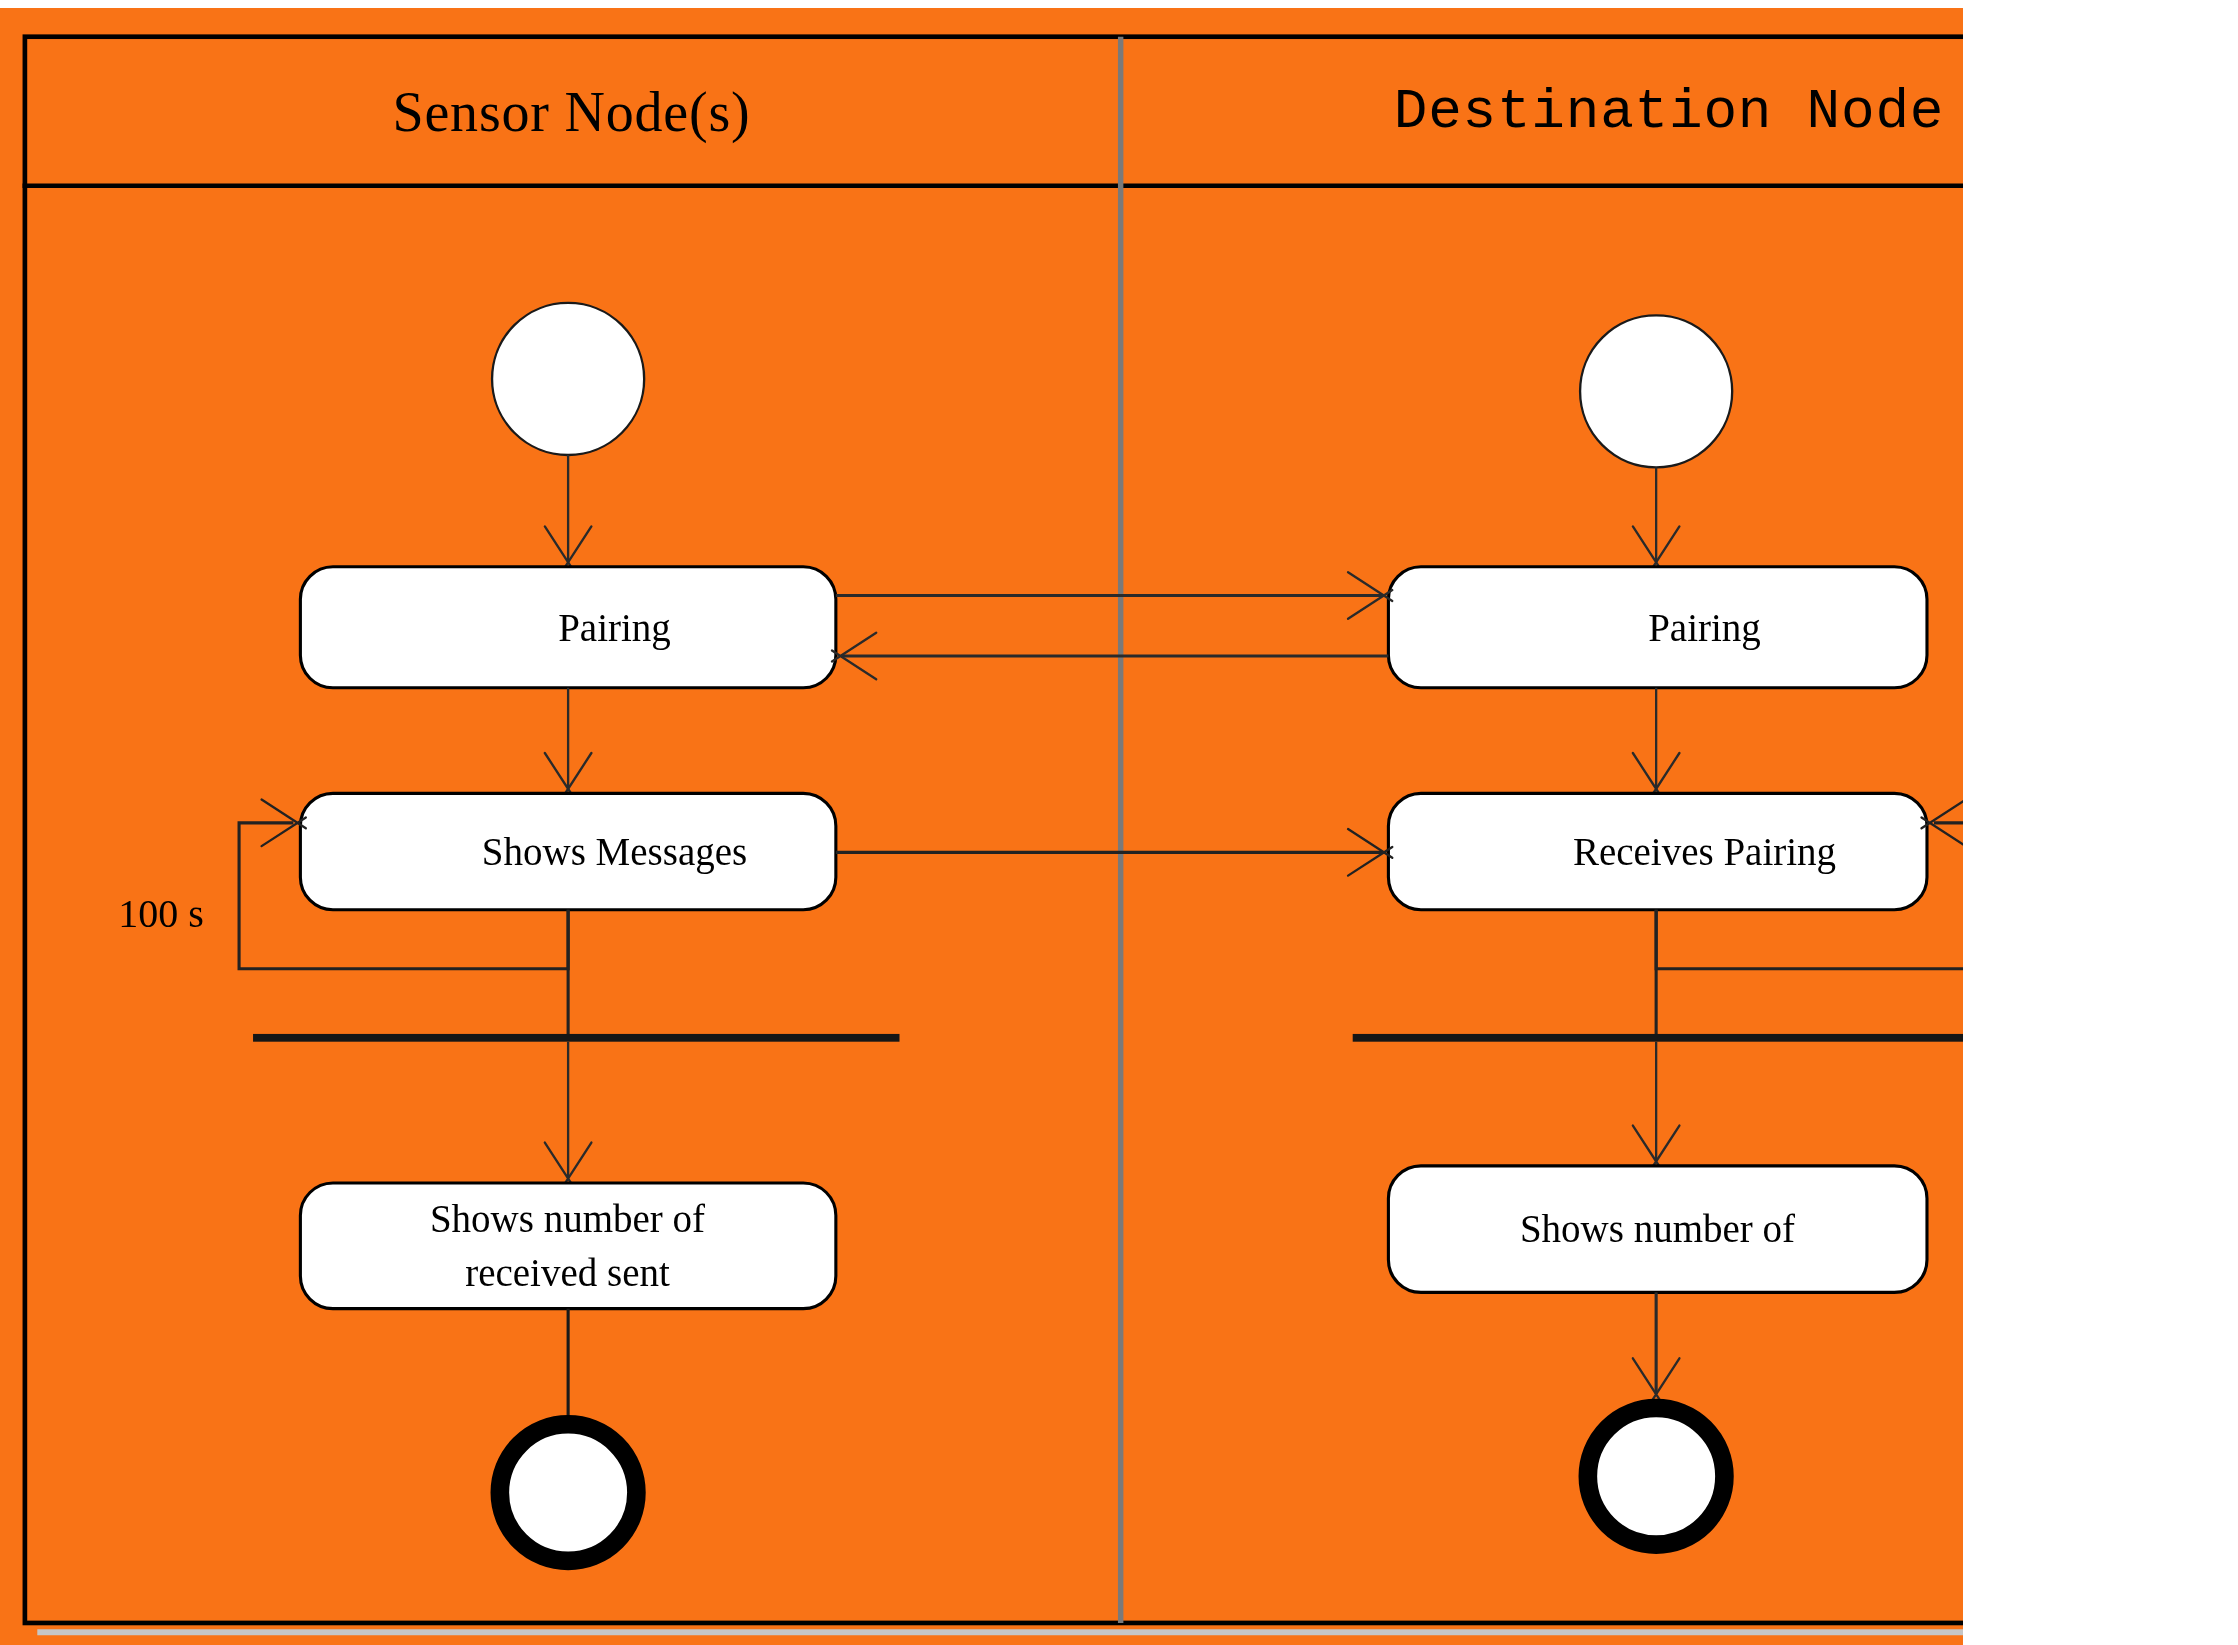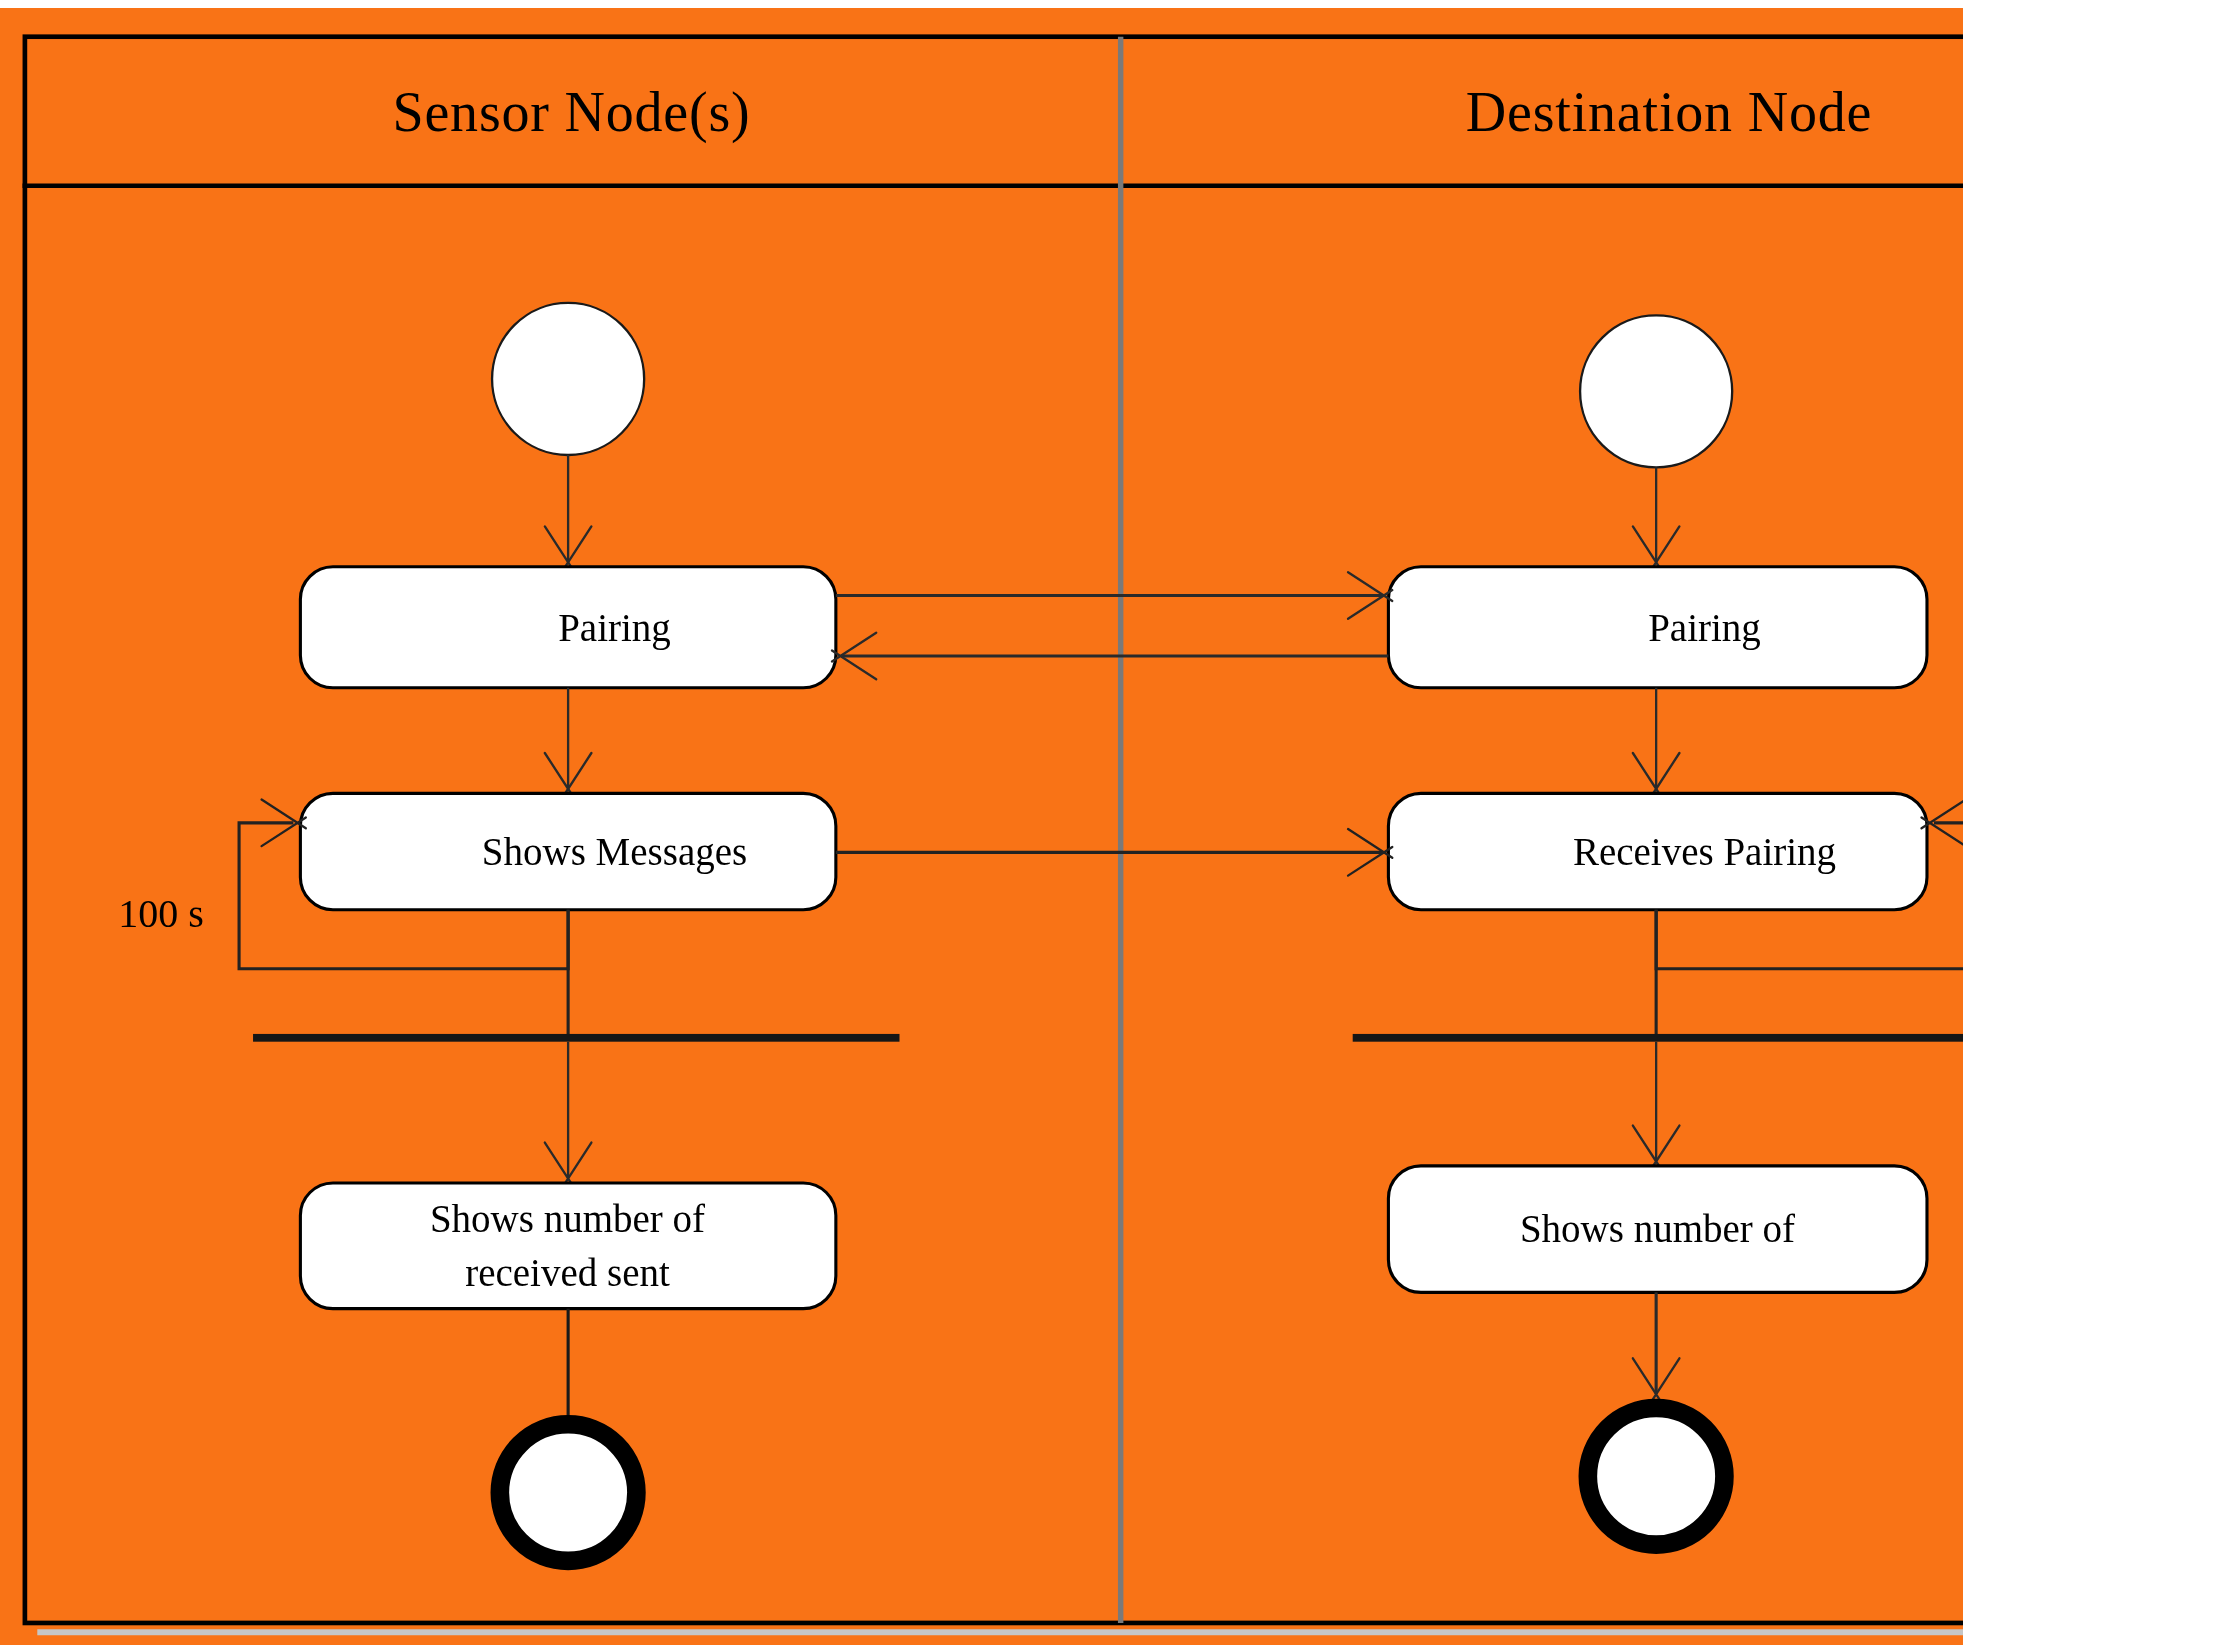--- a/index.html
+++ b/index.html
@@ -82,21 +82,21 @@
     <path d="M1737,727 L1794,764 M1737,787 L1794,750" fill="none" stroke="#2a2a2a" stroke-width="3" stroke-linecap="round"></path>
 
     <line x1="1085" y1="835" x2="1789" y2="835" stroke="#2a2a2a" stroke-width="4"></line>
     <path d="M1129,805 L1072,842 M1129,865 L1072,828" fill="none" stroke="#2a2a2a" stroke-width="3" stroke-linecap="round"></path>
 
     <line x1="1077" y1="1088" x2="1781" y2="1088" stroke="#222222" stroke-width="4"></line>
     <path d="M1737,1058 L1794,1095 M1737,1118 L1794,1081" fill="none" stroke="#222222" stroke-width="3" stroke-linecap="round"></path>
   </svg>
 
   <div class="label lane-title" style="left:22.5px;top:29px;width:1098px;height:149px;">Sensor Node(s)</div>
-  <div class="label lane-title" style="left:1121px;top:29px;width:1096px;height:149px;">Destination Node</div>
+  <div class="label lane-title" style="left:1121px;top:29px;width:1096px;height:149px;font-family:Liberation Mono, monospace;">Destination Node</div>
 
   <div class="label box-label" style="left:300px;top:559px;width:535px;height:121px;">Pairing</div>
   <div class="label box-label" style="left:1388px;top:559px;width:539px;height:121px;">Pairing</div>
 
   <div class="label box-label" style="left:300px;top:785px;width:535px;height:116px;">Shows Messages</div>
   <div class="label box-label" style="left:1388px;top:785px;width:539px;height:116px;">Receives Pairing</div>
 
   <div class="label timer-label" style="left:60px;top:877px;width:202px;height:57px;text-align:center;">100 s</div>
   <div class="label timer-label" style="left:1986px;top:877px;width:202px;height:57px;">130 s</div>
 

